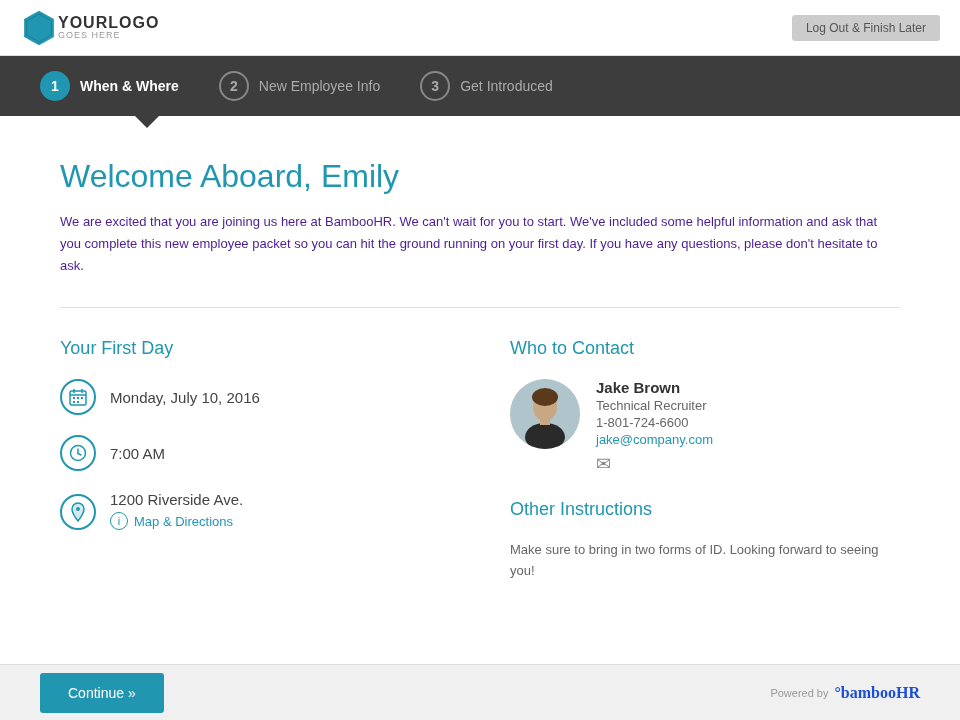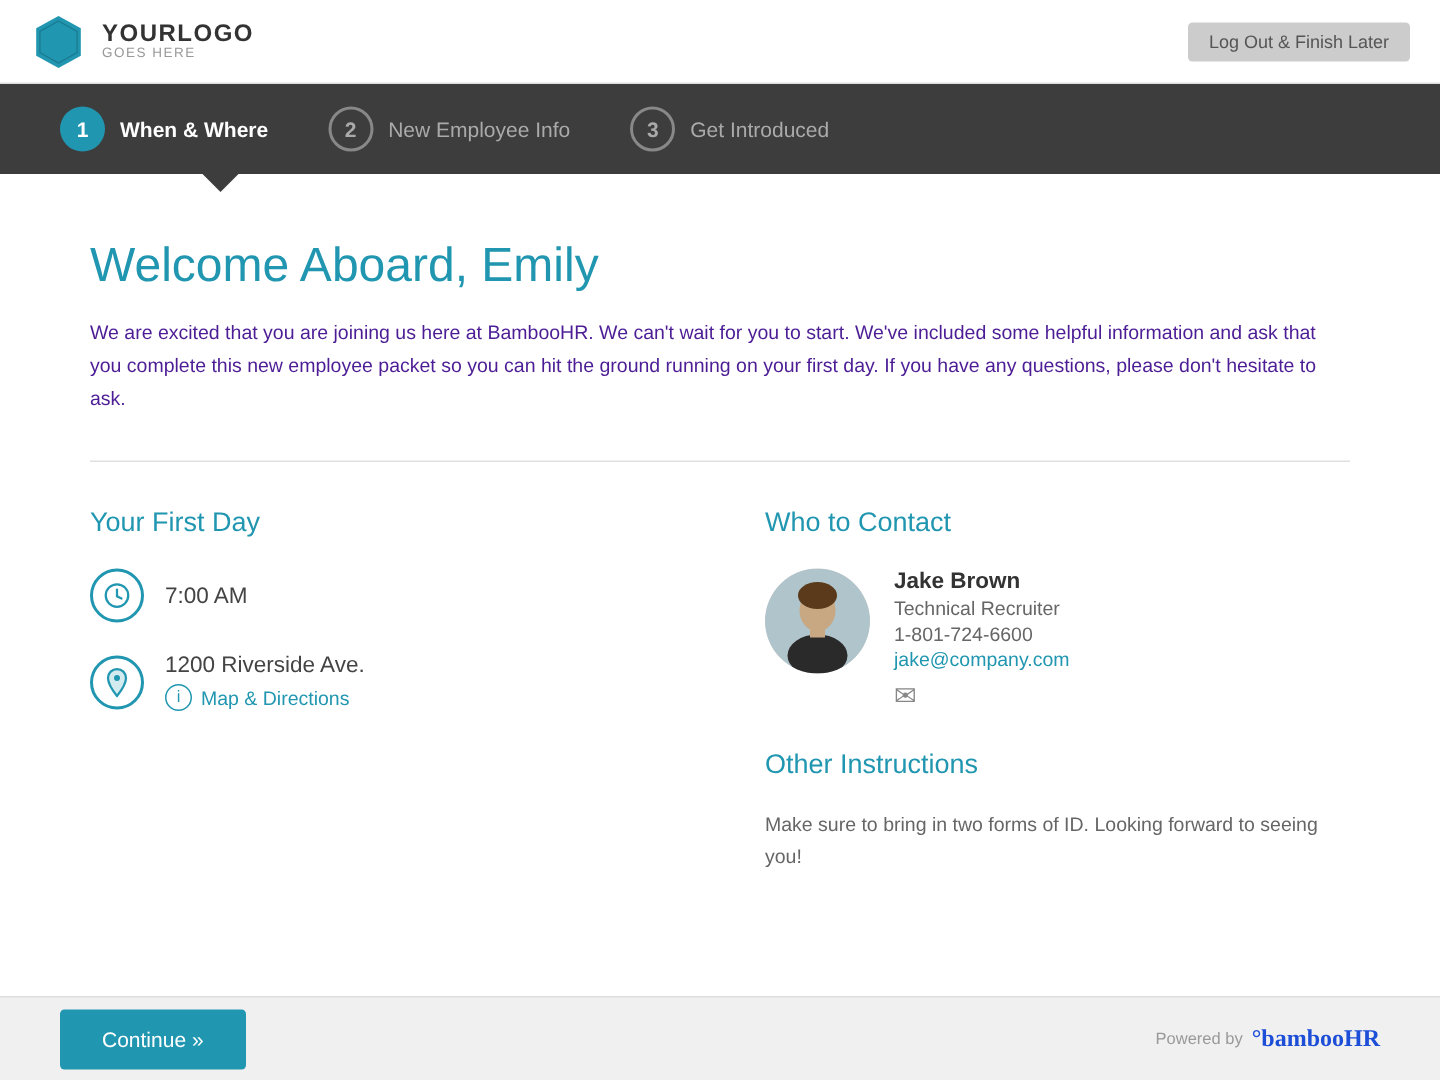--- a/index.html
+++ b/index.html
@@ -11,21 +11,20 @@
       border-bottom: 1px solid #ddd;
       display: flex;
       align-items: center;
       justify-content: space-between;
       padding: 0 20px;
       height: 56px;
     }
     .logo-area {
       display: flex;
       align-items: center;
-      gap: 10px;
     }
     .logo-hex {
       width: 38px;
       height: 38px;
     }
     .logo-text-block { line-height: 1.1; }
     .logo-text-main {
       font-size: 16px;
       font-weight: bold;
       color: #333;
@@ -319,33 +318,49 @@
 <div class="main-content">
   <h1 class="welcome-title">Welcome Aboard, Emily</h1>
   <p class="welcome-desc">We are excited that you are joining us here at BambooHR. We can't wait for you to start. We've included some helpful information and ask that you complete this new employee packet so you can hit the ground running on your first day. If you have any questions, please don't hesitate to ask.</p>
   <hr class="divider">
 
   <div class="two-col">
 
     <div class="col-left">
       <div class="section-title">Your First Day</div>
 
+      <div class="info-row">
+        <div class="icon-circle">
+          <svg width="18" height="18" viewBox="0 0 18 18" fill="none">
+            <rect x="1" y="3" width="16" height="14" rx="1.5" stroke="#2196b0" stroke-width="1.5" fill="none"></rect>
+            <line x1="1" y1="7" x2="17" y2="7" stroke="#2196b0" stroke-width="1.5"></line>
+            <line x1="5" y1="1" x2="5" y2="5" stroke="#2196b0" stroke-width="1.5"></line>
+            <line x1="13" y1="1" x2="13" y2="5" stroke="#2196b0" stroke-width="1.5"></line>
+            <rect x="4" y="9" width="2" height="2" fill="#2196b0"></rect>
+            <rect x="8" y="9" width="2" height="2" fill="#2196b0"></rect>
+            <rect x="12" y="9" width="2" height="2" fill="#2196b0"></rect>
+            <rect x="4" y="13" width="2" height="2" fill="#2196b0"></rect>
+            <rect x="8" y="13" width="2" height="2" fill="#2196b0"></rect>
+          </svg>
+        </div>
+        <span class="info-text">Monday, July 10, 2016</span>
+      </div>
 
       <div class="info-row">
         <div class="icon-circle">
           <svg width="18" height="18" viewBox="0 0 18 18" fill="none">
             <circle cx="9" cy="9" r="7.5" stroke="#2196b0" stroke-width="1.5" fill="none"></circle>
             <line x1="9" y1="5" x2="9" y2="9.5" stroke="#2196b0" stroke-width="1.5" stroke-linecap="round"></line>
             <line x1="9" y1="9.5" x2="12" y2="11" stroke="#2196b0" stroke-width="1.5" stroke-linecap="round"></line>
           </svg>
         </div>
         <span class="info-text">7:00 AM</span>
       </div>
 
-      <div class="info-row" style="align-items:flex-start;">
+      <div class="info-row" style="align-items:flex-end;">
         <div class="icon-circle" style="margin-top:2px;">
           <svg width="16" height="20" viewBox="0 0 16 20" fill="none">
             <path d="M8 1C4.69 1 2 3.69 2 7c0 4.5 6 12 6 12s6-7.5 6-12c0-3.31-2.69-6-6-6z" stroke="#2196b0" stroke-width="1.5" fill="#2196b0" fill-opacity="0.2"></path>
             <circle cx="8" cy="7" r="2" fill="#2196b0"></circle>
           </svg>
         </div>
         <div class="address-block">
           <span class="info-text">1200 Riverside Ave.</span>
           <a class="map-link">
             <div class="map-link-icon">i</div>

